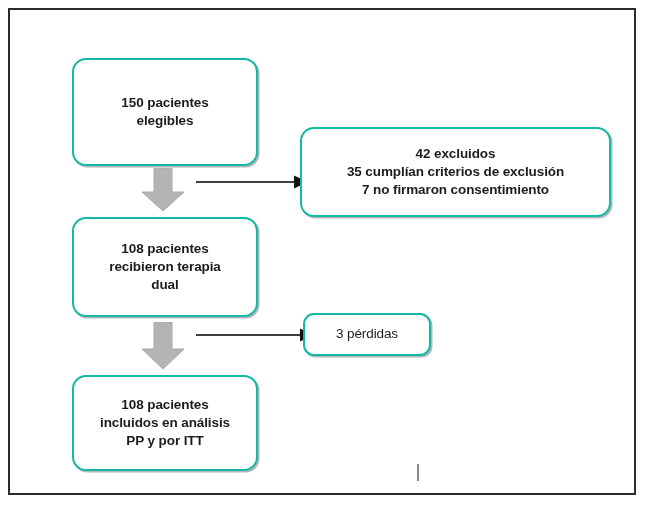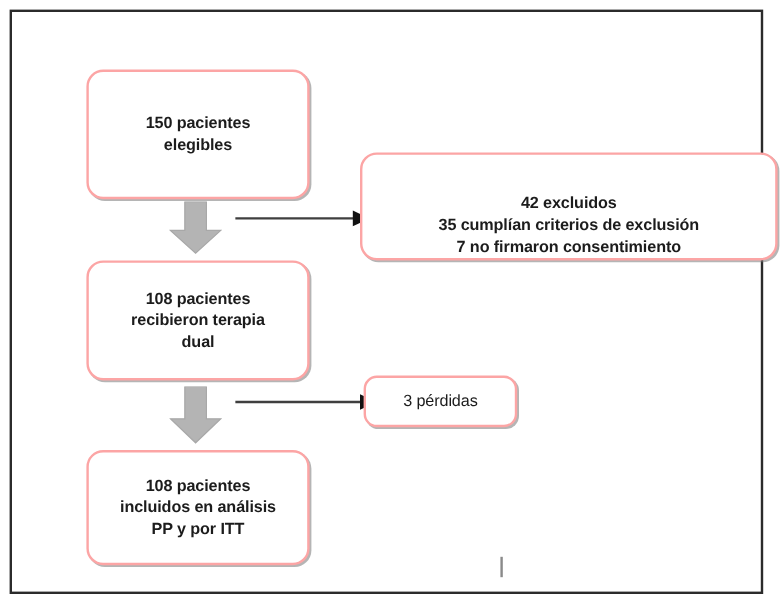--- a/index.html
+++ b/index.html
@@ -27,42 +27,42 @@
     width: 628px;
     height: 487px;
     border: 2px solid #2b2b2b;
     box-sizing: border-box;
     background: #ffffff;
   }
   
   .node {
     position: absolute;
     box-sizing: border-box;
-    border: 2px solid #fca5a5;
+    border: 2px solid #14b8a6;
     border-radius: 14px;
     background: #ffffff;
     display: flex;
     align-items: center;
     justify-content: center;
     text-align: center;
     color: #1c1c1c;
     font-weight: bold;
     font-size: 13.5px;
     line-height: 1.35;
     letter-spacing: -0.1px;
     box-shadow: 1.5px 1.5px 0 rgba(120,120,120,0.55);
   }
   .node .lines {
     padding: 0 6px;
     white-space: pre-line;
   }
   .node-eligible  { left: 62px;  top: 48px;  width: 186px; height: 108px; }
   .node-dual      { left: 62px;  top: 207px; width: 186px; height: 100px; }
   .node-analysis  { left: 62px;  top: 365px; width: 186px; height: 96px;  }
-  .node-excluded  { left: 290px; top: 117px; width: 348px; height: 90px; align-items: flex-end;  }
+  .node-excluded  { left: 290px; top: 117px; width: 311px; height: 90px;  }
   .node-losses    { left: 293px; top: 303px; width: 128px; height: 43px;
                     font-weight: normal; font-size: 13.5px; border-radius: 11px; }
 
   
   .block-arrow {
     position: absolute;
   }
   .block-arrow-1 { left: 131px; top: 158px; width: 44px; height: 44px; }
   .block-arrow-2 { left: 131px; top: 312px; width: 44px; height: 48px; }
 

